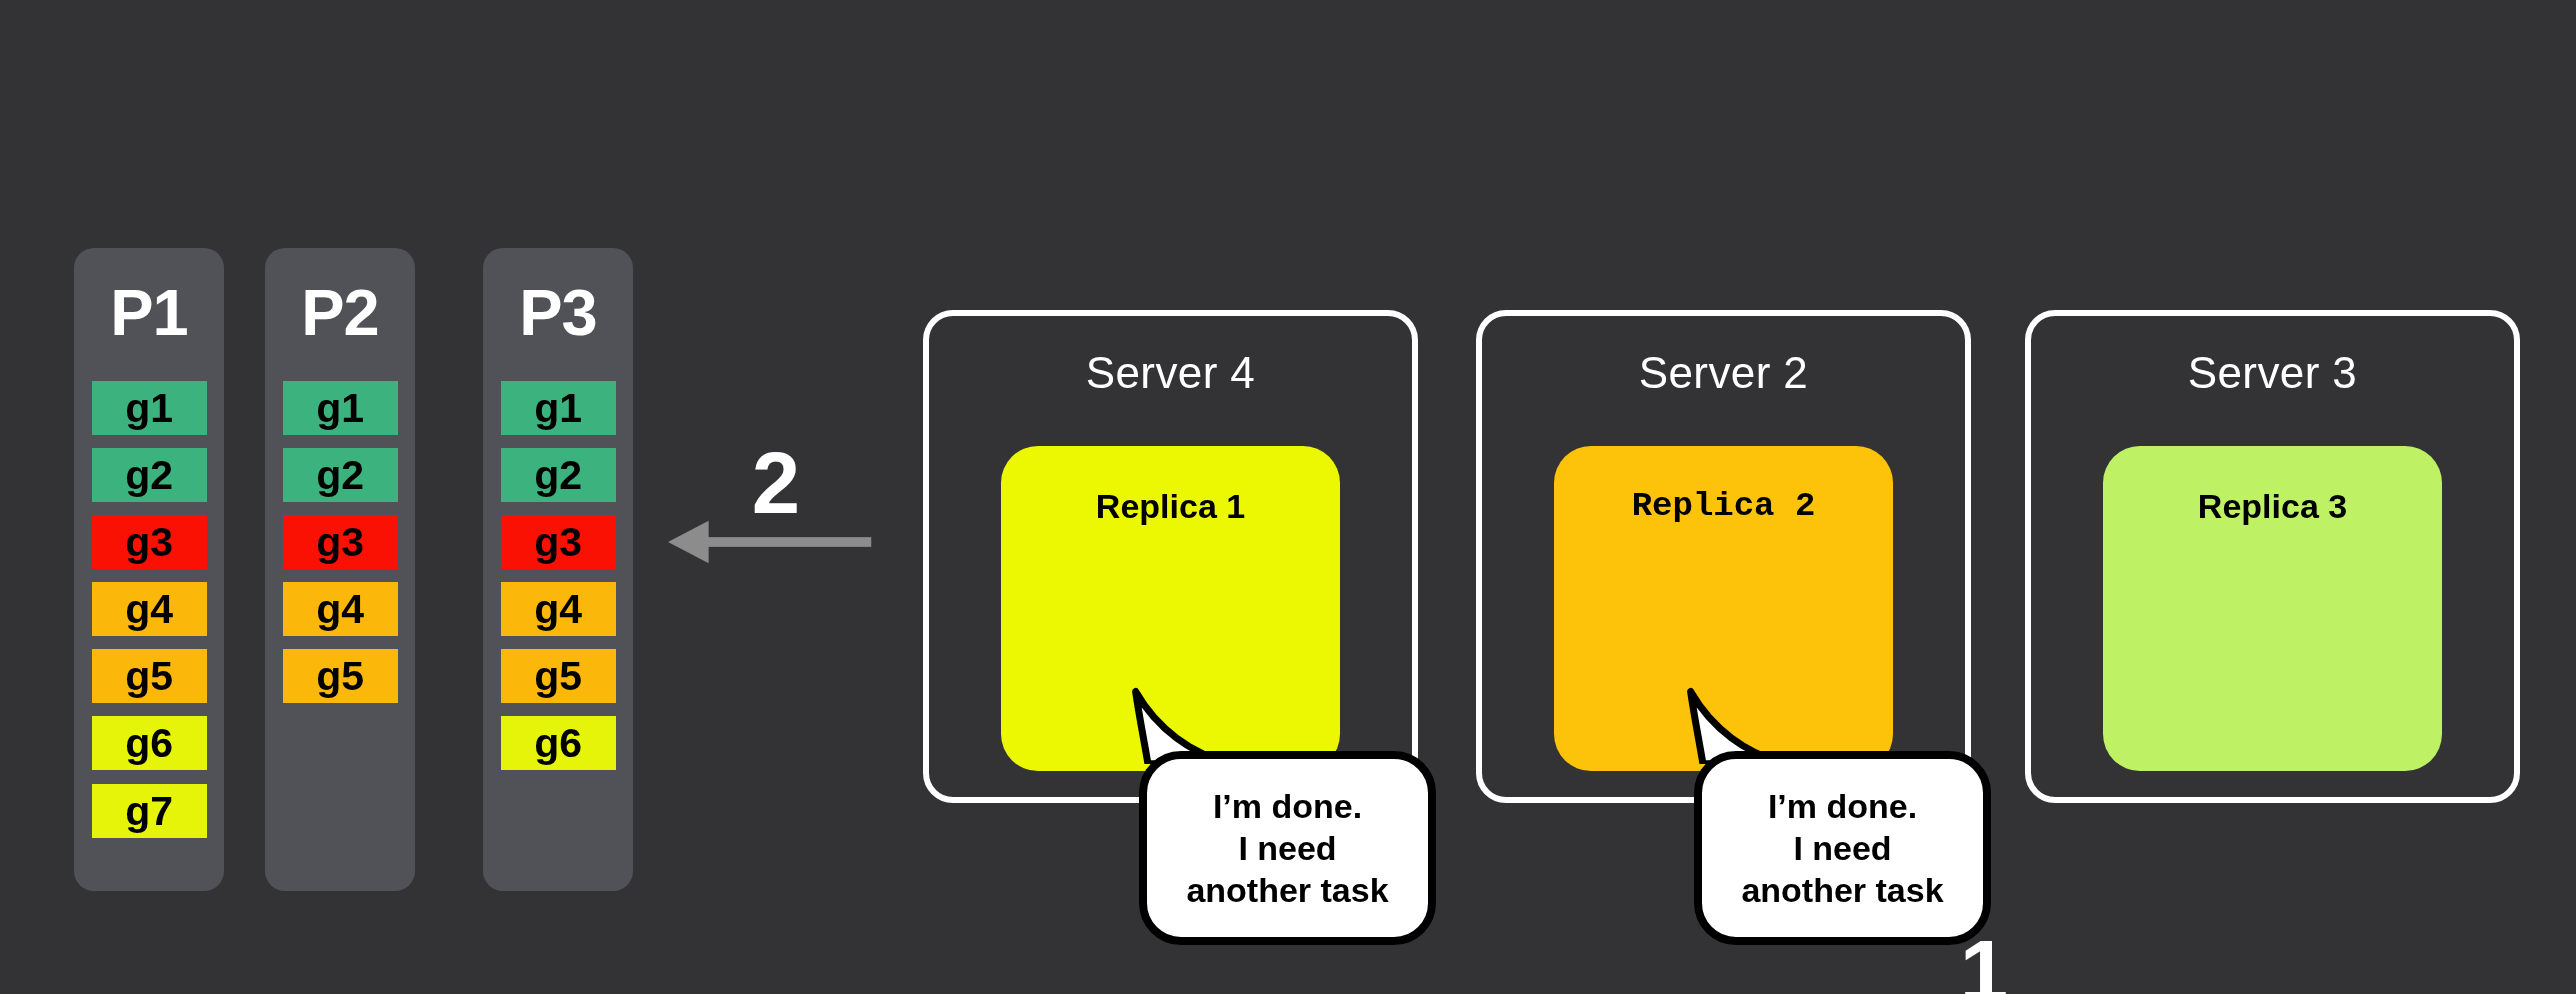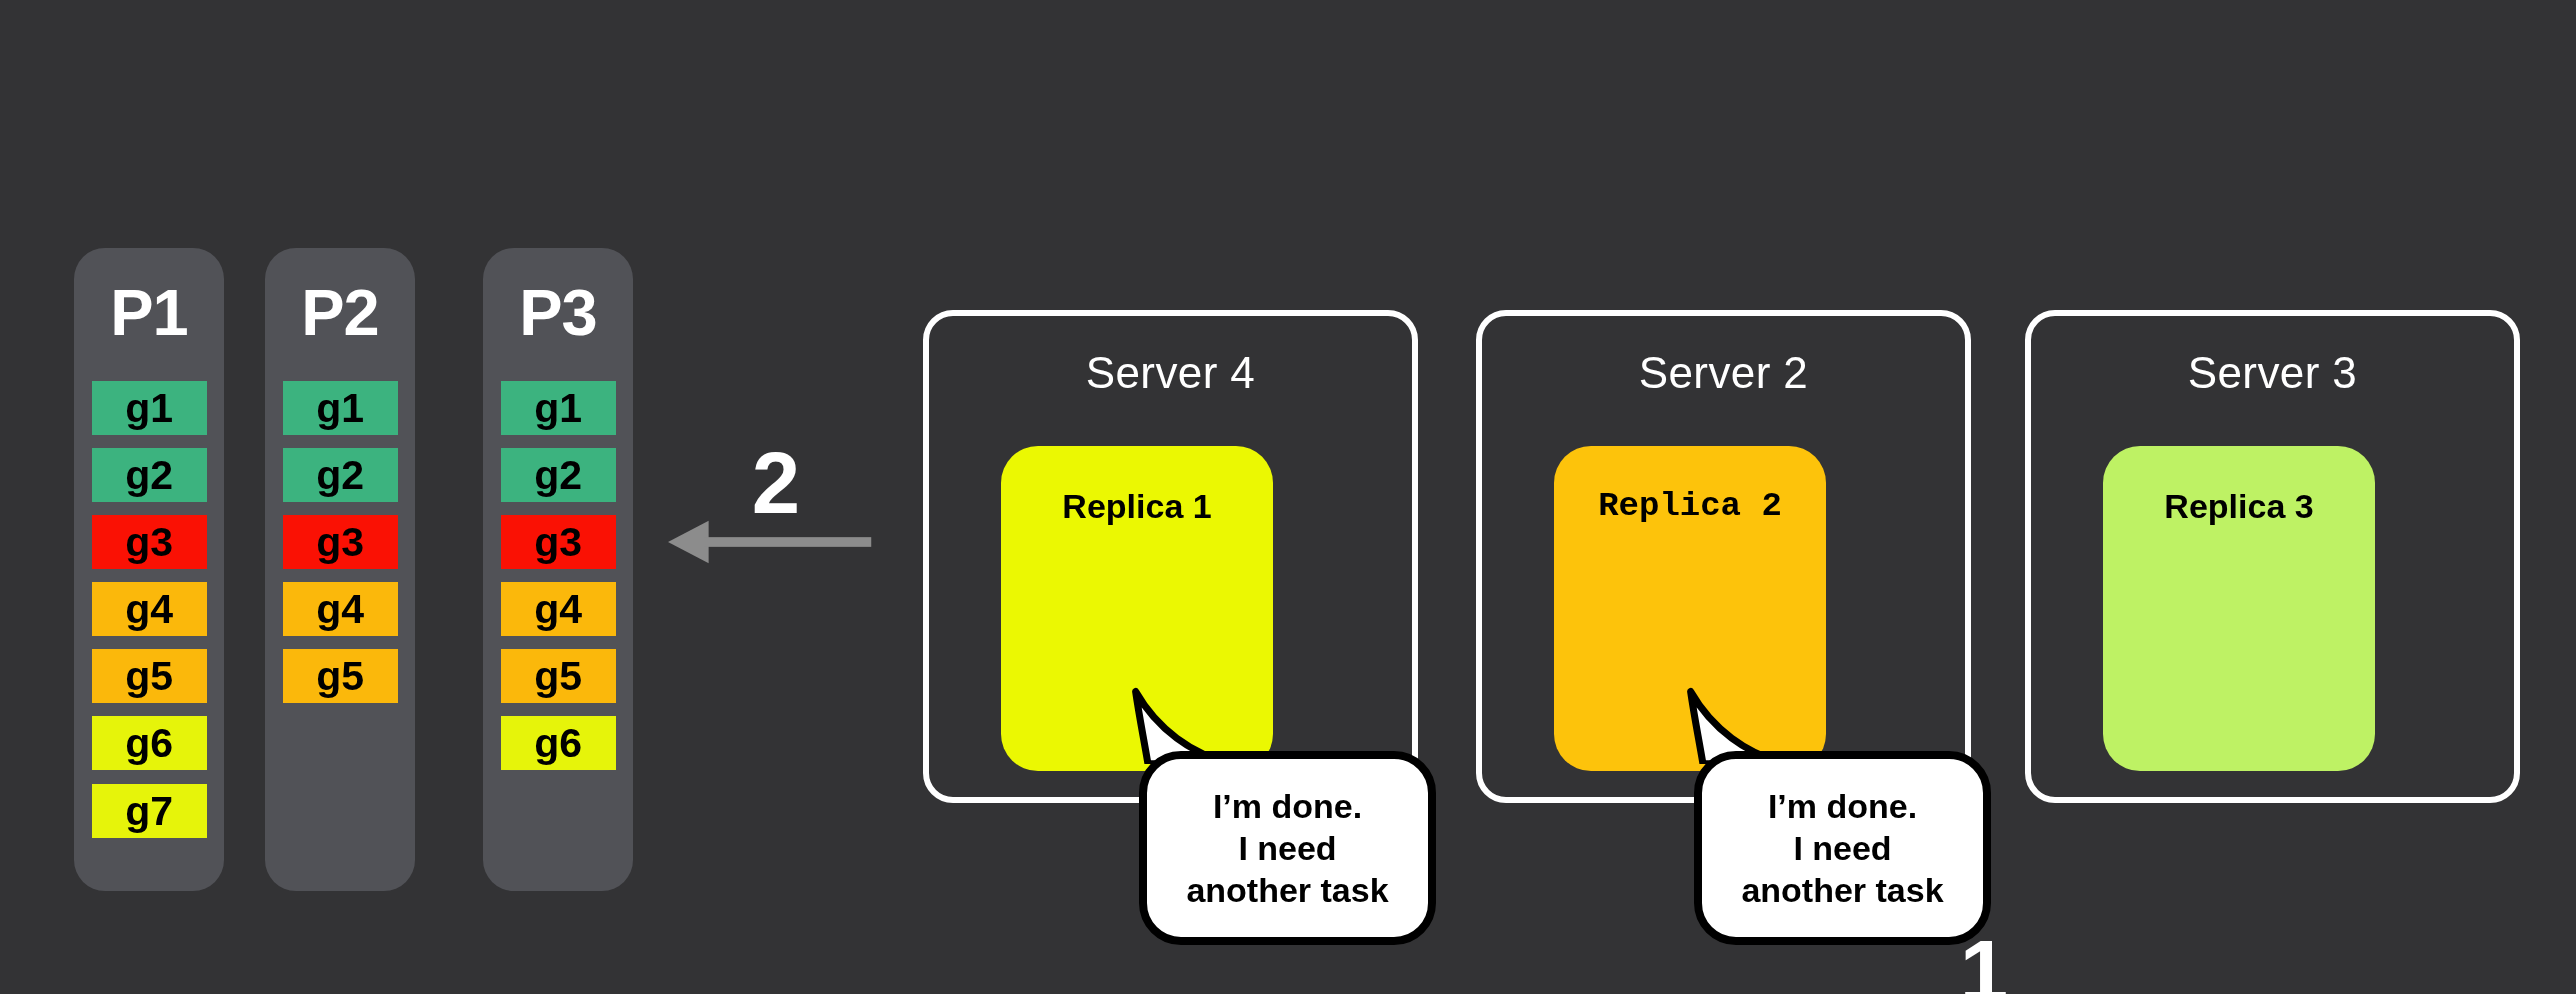--- a/index.html
+++ b/index.html
@@ -16,21 +16,21 @@
     font-family: "Liberation Sans", sans-serif;
   }
 
   
   .partition {
     position: absolute;
     width: 150px;
     height: 643px;
     top: 248px;
     background: #515257;
-    border-radius: 31px;
+    border-radius: 20px;
   }
   .partition-label {
     position: absolute;
     top: 21px;
     left: 0;
     width: 100%;
     text-align: center;
     color: #ffffff;
     font-size: 65px;
     font-weight: 700;
@@ -68,21 +68,21 @@
     text-align: center;
     color: #ffffff;
     font-size: 44px;
     font-weight: 400;
     letter-spacing: 0.4px;
   }
   .replica {
     position: absolute;
     top: 130px;
     left: 72px; 
-    width: 272px;
+    width: 339px;
     height: 325px;
     border-radius: 37px;
     z-index: 1;
   }
   .replica-label {
     position: absolute;
     top: 41px;
     left: 0;
     width: 100%;
     text-align: center;

